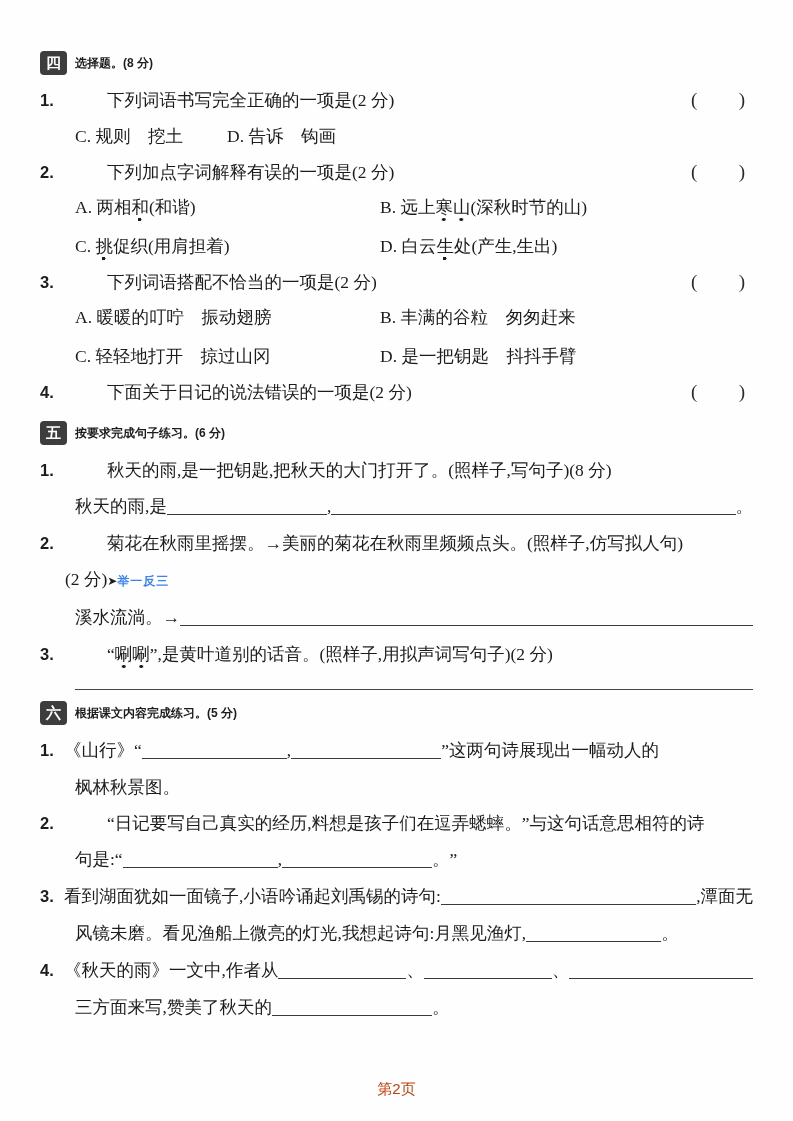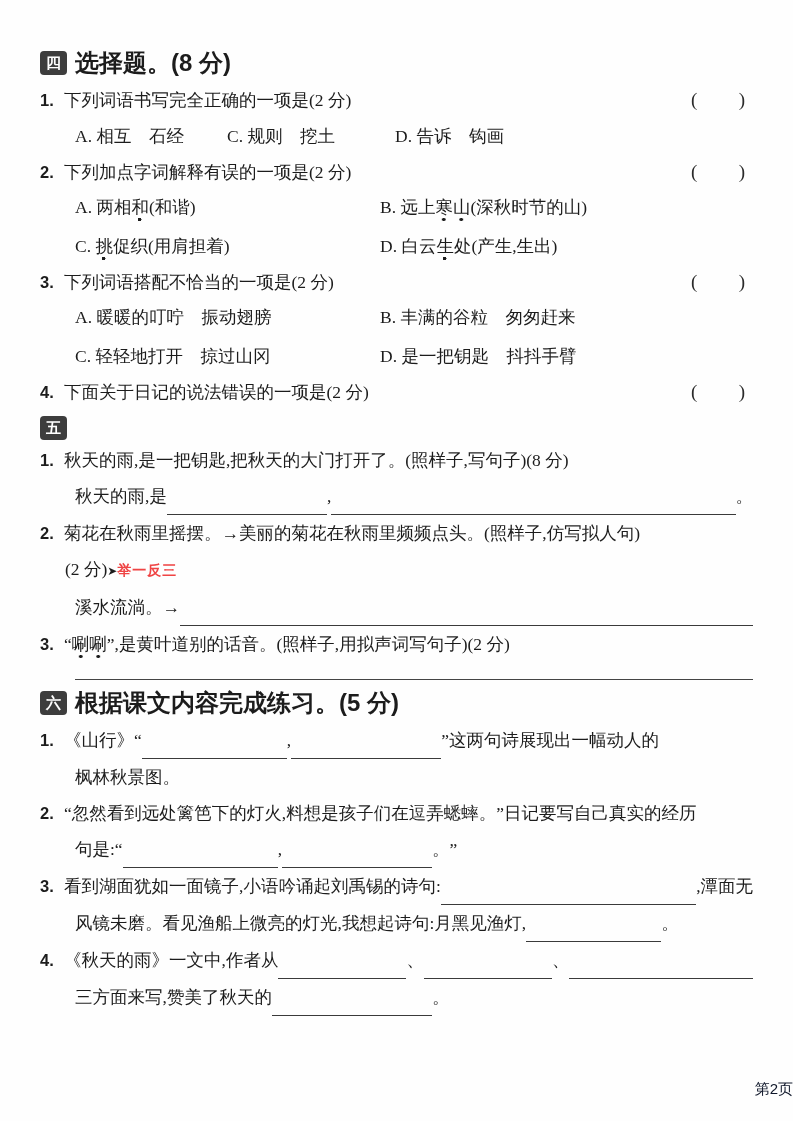--- a/index.html
+++ b/index.html
@@ -12,47 +12,47 @@
     padding:40px 40px 0 40px;
   }
   .line { line-height:36px; white-space:nowrap; }
   .sec-header { display:flex; align-items:center; line-height:34px; margin-top:6px; margin-bottom:2px; }
   .badge {
     display:inline-flex; align-items:center; justify-content:center;
     width:27px; height:24px; background:#3d3d3d; color:#ffffff; border-radius:4px;
     font-family:"Liberation Sans","DejaVu Sans",sans-serif; font-size:15px; font-weight:bold;
     margin-right:8px; flex:0 0 auto;
   }
-  .sec-title { font-family:"Liberation Sans","DejaVu Sans",sans-serif; font-weight:bold; font-size:24px; }
+  .sec-title { font-family:"Liberation Sans","DejaVu Sans",sans-serif; font-weight:bold; font-size:12px; }
   .stem-row { display:flex; align-items:baseline; line-height:36px; }
   .qno { flex:0 0 24px; font-family:"Liberation Sans","DejaVu Sans",sans-serif; font-weight:bold; font-size:16.5px; }
-  .stem { white-space:nowrap; }
+  .stem { white-space:nowrap;margin-left:43px; }
   .bracket {
     margin-left:auto; display:inline-flex; width:62px; justify-content:space-between;
     font-size:19px; color:#2a2a2a; padding-right:8px;
   }
   .opts-line { display:grid; grid-template-columns:152px 168px 168px auto; padding-left:35px; line-height:36px; }
   .opts-grid { display:grid; grid-template-columns:305px auto; padding-left:35px; line-height:35px; row-gap:4px; }
   .opt { white-space:nowrap; }
   .dots {
     background-image:radial-gradient(circle, #1c1c1c 1.6px, transparent 1.9px);
     background-size:1em 5px; background-repeat:repeat-x; background-position:0 100%;
     padding-bottom:5px;
   }
   .blank { display:inline-block; border-bottom:1.3px solid #3a3a3a; height:1em; vertical-align:-2px; }
   .grow { flex:1 1 auto; }
-  .fill-row { display:flex; align-items:flex-end; line-height:37px; }
+  .fill-row { display:flex; align-items:center; line-height:37px; }
   .fill-row > span { white-space:nowrap; }
   .indent { padding-left:35px; }
   .indent-sm { padding-left:25px; }
-  .tip { font-family:"Liberation Sans","DejaVu Sans",sans-serif; font-weight:bold; font-size:14px; color:#ef4444; letter-spacing:1px; }
+  .tip { font-family:"Liberation Sans","DejaVu Sans",sans-serif; font-weight:bold; font-size:12px; color:#3b82f6; letter-spacing:1px; }
   .tip-arrow { font-size:12px; }
   .answer-rule { border-bottom:1.4px solid #444; height:14px; margin-left:35px; margin-top:4px; margin-bottom:6px; }
-  .footer { position:absolute; left:0; bottom:22px; width:100%; text-align:right;
-    font-family:"Liberation Sans","DejaVu Sans",sans-serif; font-size:15px; color:#0f172a; }
+  .footer { position:absolute; left:0; bottom:22px; width:100%; text-align:center;
+    font-family:"Liberation Sans","DejaVu Sans",sans-serif; font-size:15px; color:#c2410c; }
 </style>
 </head>
 <body>
 
 <div class="page">
 
   <section>
     <div class="sec-header">
       <span class="badge">四</span>
       <span class="sec-title">选择题。(8 分)</span>
@@ -61,21 +61,20 @@
     <div>
       <div class="stem-row">
         <span class="qno">1.</span>
         <span class="stem">下列词语书写完全正确的一项是(2 分)</span>
         <span class="bracket">
             <span>(</span>
             <span>)</span>
           </span>
       </div>
       <div class="opts-line">
-        <span class="opt">A. 相互　石经</span>
         <span class="opt">C. 规则　挖土</span>
         <span class="opt">D. 告诉　钩画</span>
       </div>
     </div>
 
     <div>
       <div class="stem-row">
         <span class="qno">2.</span>
         <span class="stem">下列加点字词解释有误的一项是(2 分)</span>
         <span class="bracket">
@@ -116,20 +115,21 @@
             <span>(</span>
             <span>)</span>
           </span>
       </div>
     </div>
   </section>
 
   <section>
     <div class="sec-header">
       <span class="badge">五</span>
+      <span class="sec-title">按要求完成句子练习。(6 分)</span>
     </div>
 
     <div>
       <div class="stem-row">
         <span class="qno">1.</span>
         <span class="stem">秋天的雨,是一把钥匙,把秋天的大门打开了。(照样子,写句子)(8 分)</span>
       </div>
       <div class="fill-row indent">
         <span>秋天的雨,是</span>
         <span class="blank" style="width:160px"></span>
@@ -176,21 +176,21 @@
         <span>,</span>
         <span class="blank" style="width:150px"></span>
         <span>”这两句诗展现出一幅动人的</span>
       </div>
       <div class="line indent">枫林秋景图。</div>
     </div>
 
     <div>
       <div class="stem-row">
         <span class="qno">2.</span>
-        <span class="stem">“忽然看到远处篱笆下的灯火,料想是孩子们在逗弄蟋蟀。”日记要写自己真实的经历</span>
+        <span class="stem">“日记要写自己真实的经历,料想是孩子们在逗弄蟋蟀。”与这句话意思相符的诗</span>
       </div>
       <div class="fill-row indent">
         <span>句是:“</span>
         <span class="blank" style="width:155px"></span>
         <span>,</span>
         <span class="blank" style="width:150px"></span>
         <span>。”</span>
       </div>
     </div>
 

